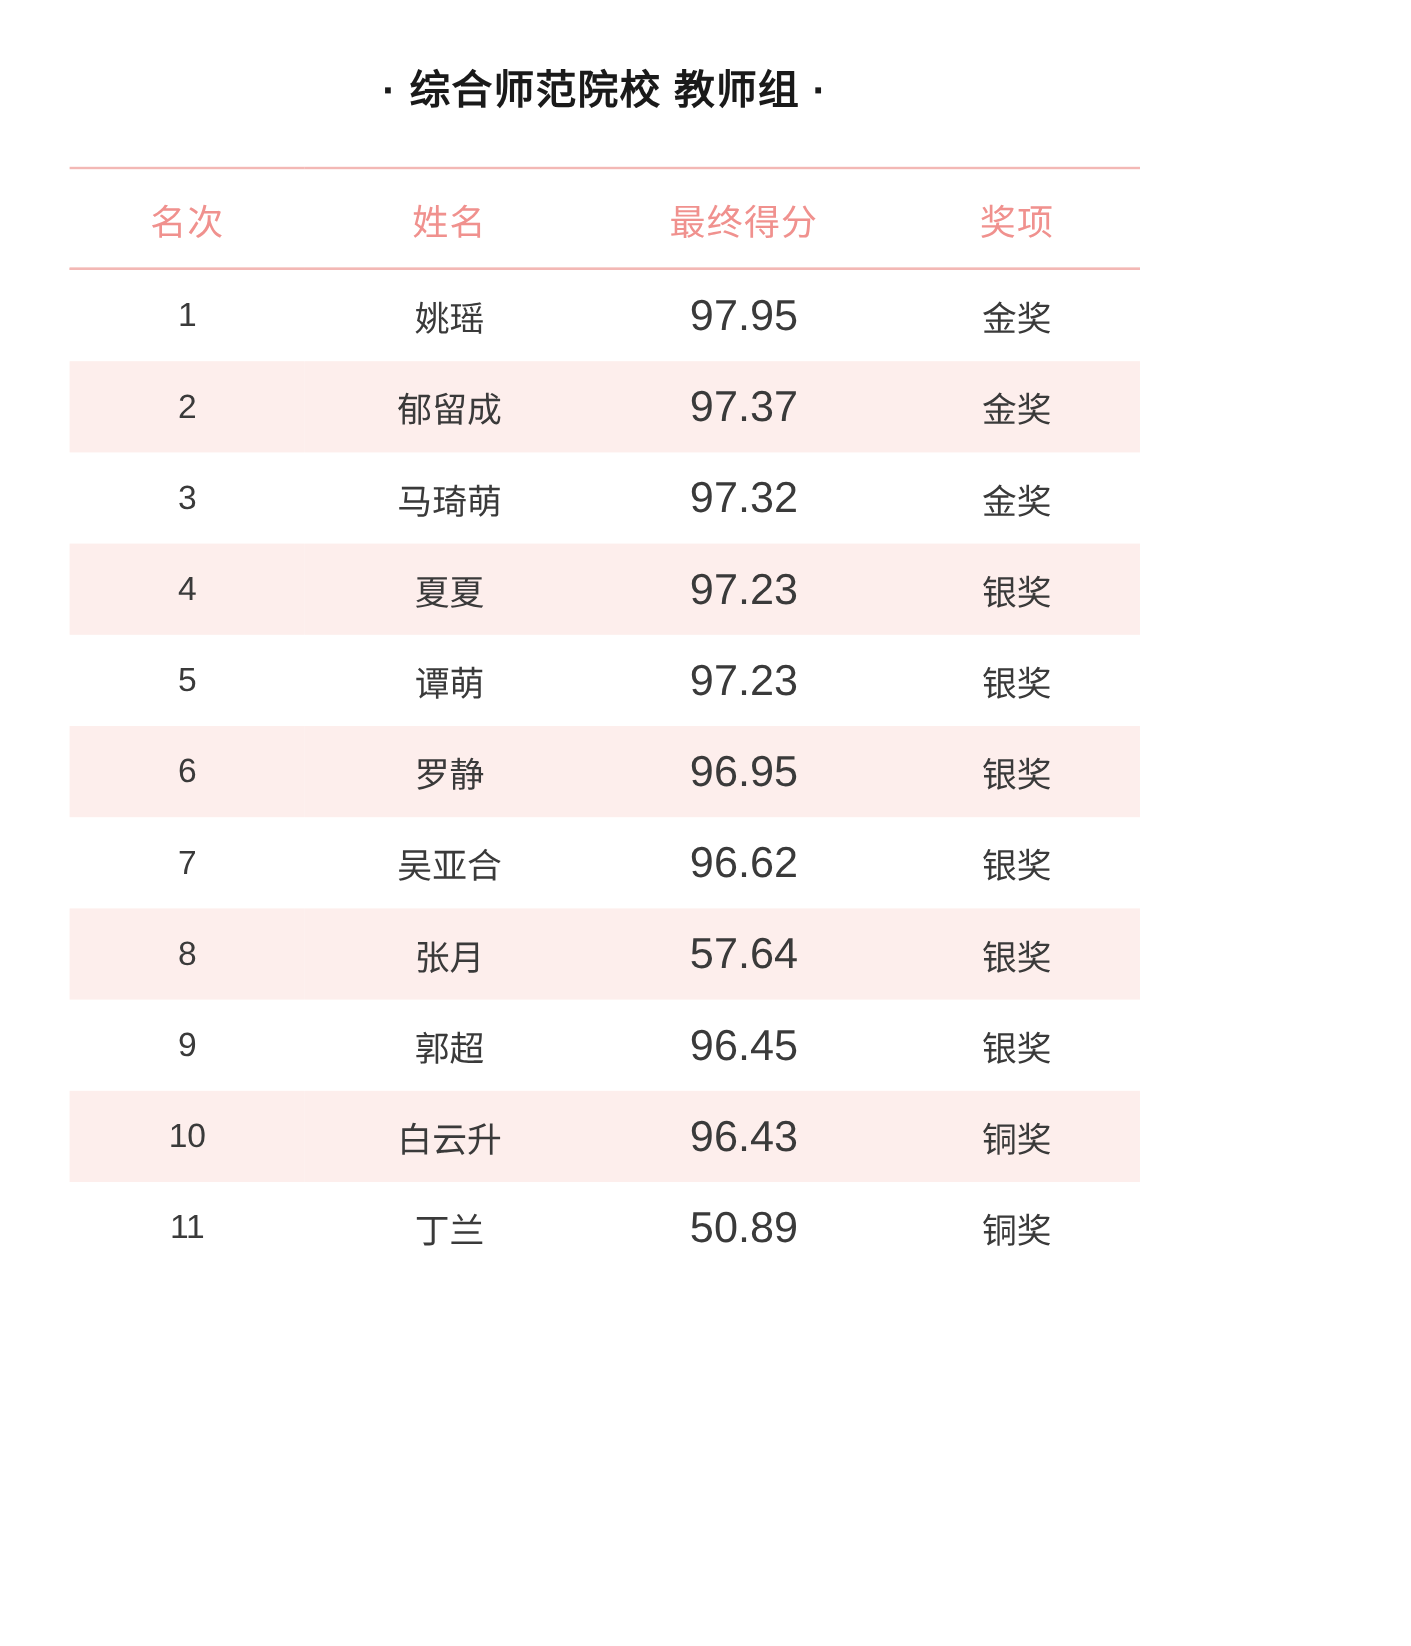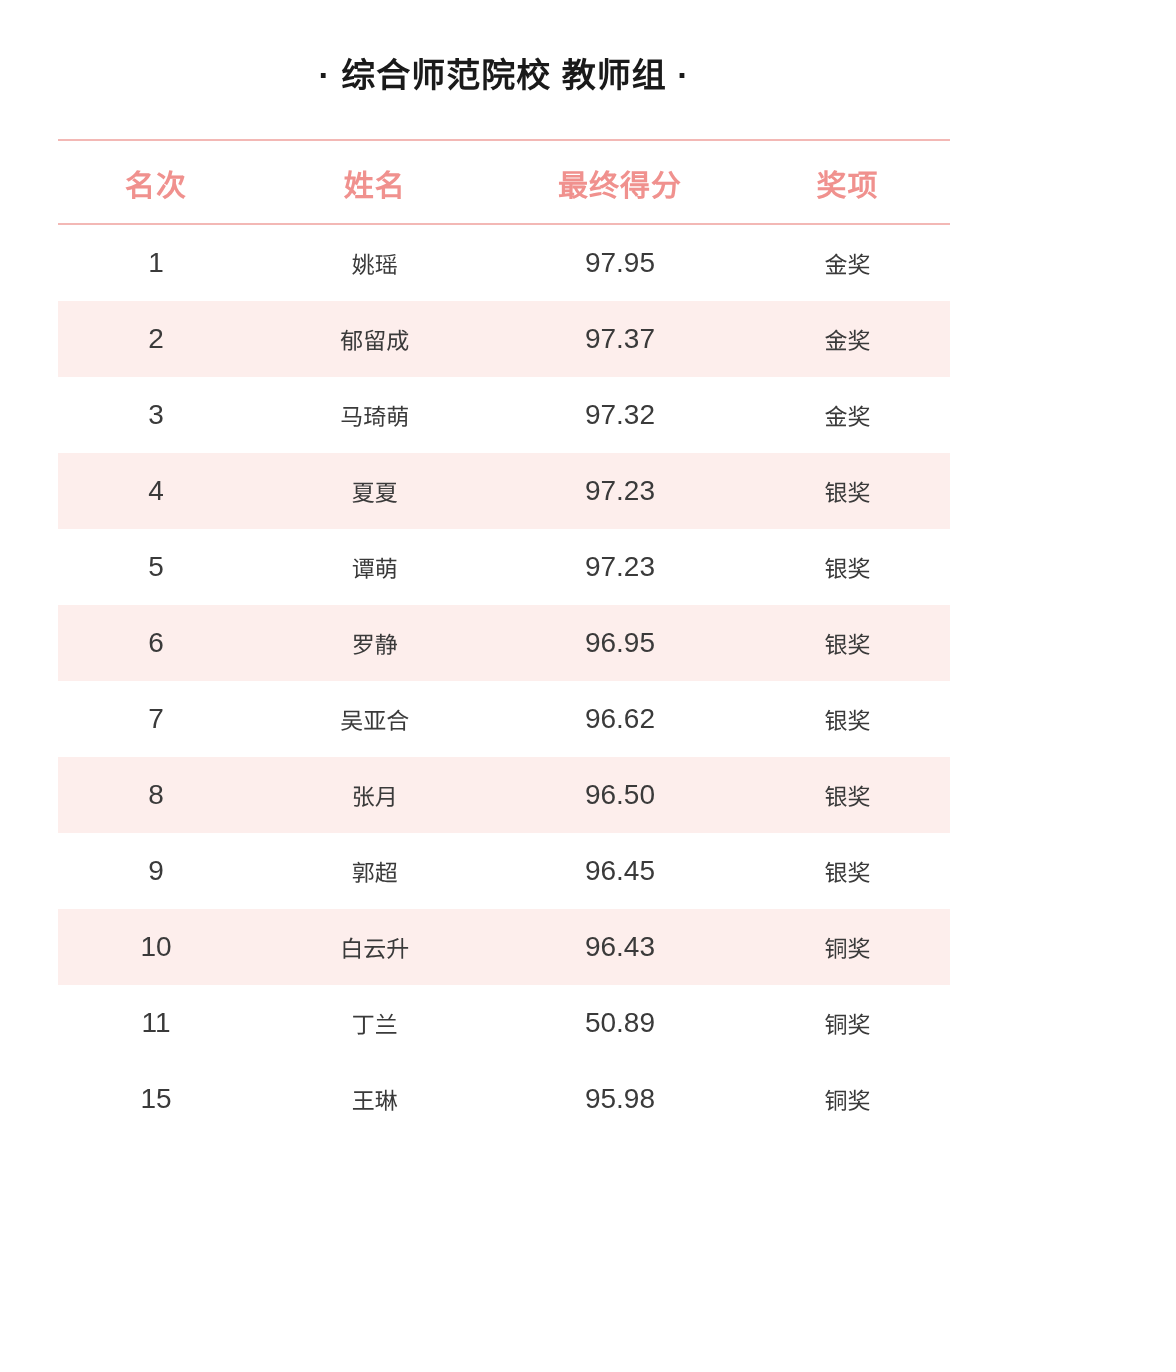--- a/index.html
+++ b/index.html
@@ -33,44 +33,44 @@
     margin: 0 58px;
     padding-top: 32px;
   }
   table.rank {
     width: 100%;
     border-collapse: collapse;
     table-layout: fixed;
   }
   table.rank thead th {
     font-size: 30px;
-    font-weight: bold;
+    font-weight: normal;
     color: #f0918e;
     padding: 20px 0 18px 0;
     border-top: 2px solid #f3b8b5;
     border-bottom: 2px solid #f3b8b5;
     text-align: center;
     letter-spacing: 1px;
   }
   table.rank tbody td {
-    font-size: 23px;
+    font-size: 29px;
     color: #3a3a3a;
     text-align: center;
     height: 76px;
     padding: 0;
     font-weight: normal;
   }
   table.rank tbody tr.alt td {
     background: #fdeeec;
   }
   table.rank tbody tr td.rank-col {
     font-size: 28px;
   }
   table.rank tbody tr td.score-col {
-    font-size: 28px;
+    font-size: 36px;
   }
   col.c-rank { width: 22%; }
   col.c-name { width: 27%; }
   col.c-score { width: 28%; }
   col.c-award { width: 23%; }
 </style>
 </head>
 <body>
 
 <div class="page">
@@ -132,44 +132,38 @@
         </tr>
         <tr>
           <td class="rank-col">7</td>
           <td class="name-col">吴亚合</td>
           <td class="score-col">96.62</td>
           <td class="award-col">银奖</td>
         </tr>
         <tr class="alt">
           <td class="rank-col">8</td>
           <td class="name-col">张月</td>
-          <td class="score-col">96.50</td>
+          <td class="score-col">57.64</td>
           <td class="award-col">银奖</td>
         </tr>
         <tr>
           <td class="rank-col">9</td>
           <td class="name-col">郭超</td>
           <td class="score-col">96.45</td>
           <td class="award-col">银奖</td>
         </tr>
         <tr class="alt">
           <td class="rank-col">10</td>
           <td class="name-col">白云升</td>
           <td class="score-col">96.43</td>
           <td class="award-col">铜奖</td>
         </tr>
         <tr>
           <td class="rank-col">11</td>
           <td class="name-col">丁兰</td>
           <td class="score-col">50.89</td>
           <td class="award-col">铜奖</td>
         </tr>
-        <tr>
-          <td class="rank-col">15</td>
-          <td class="name-col">王琳</td>
-          <td class="score-col">95.98</td>
-          <td class="award-col">铜奖</td>
-        </tr>
       </tbody>
     </table>
   </div>
 
 </div>
 
 </body></html>

